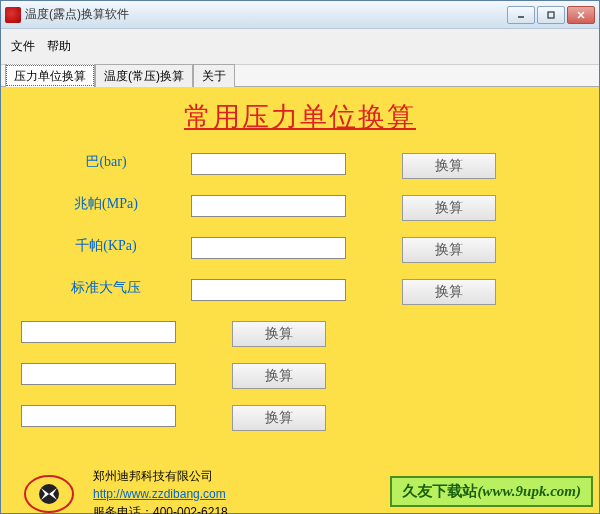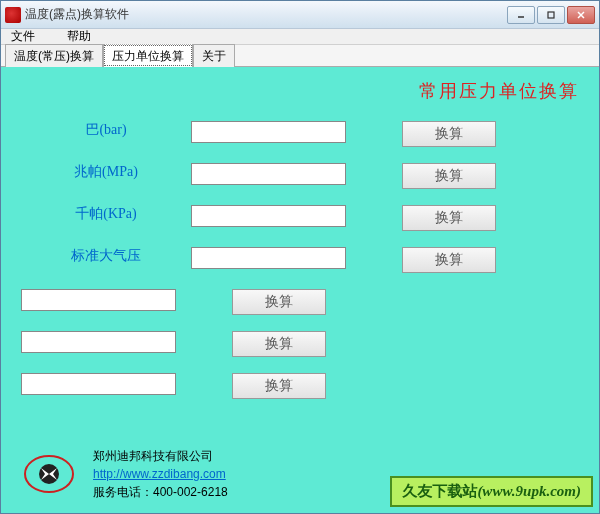--- a/index.html
+++ b/index.html
@@ -1,31 +1,31 @@
 <!DOCTYPE html>
 <html><head>
 <meta charset="utf-8">
 <style>
 * { box-sizing: border-box; margin: 0; padding: 0; }
 body { font-family: "Microsoft YaHei", SimSun, sans-serif; font-size: 12px; background: #fff; }
-.window { width: 600px; height: 514px; background: #5eead4; border: 1px solid #5a7fa0; position: relative; }
+.window { width: 600px; height: 514px; background: #fde047; border: 1px solid #5a7fa0; position: relative; }
 .titlebar { height: 28px; background: linear-gradient(to bottom, #f4f8fc 0%, #e1ebf5 50%, #cfe0ee 100%); border-bottom: 1px solid #b8c8d8; display: flex; align-items: center; padding: 0 4px; }
 .titlebar-icon { width: 16px; height: 16px; margin-right: 4px; background: radial-gradient(circle at 40% 40%, #d33, #a00); border-radius: 2px; }
 .titlebar-text { flex: 1; color: #333; font-size: 12px; }
 .win-btns { display: flex; gap: 2px; }
 .win-btn { width: 28px; height: 18px; border: 1px solid #8aa5bd; background: linear-gradient(to bottom, #f6fafd, #d5e4f0); border-radius: 2px; display: flex; align-items: center; justify-content: center; cursor: pointer; }
 .win-btn.close { background: linear-gradient(to bottom, #e9a5a0, #d06055); border-color: #b05045; }
 .win-btn svg { width: 10px; height: 10px; }
-.menubar { height: 16px; background: #f0f0f0; border-bottom: 1px solid #d0d0d0; display: flex; align-items: center; padding: 0 4px; gap: 20px; }
+.menubar { height: 36px; background: #f0f0f0; border-bottom: 1px solid #d0d0d0; display: flex; align-items: center; padding: 0 4px; gap: 0; }
 .menu-item { padding: 2px 6px; cursor: pointer; font-size: 12px; }
 .tabbar { height: 22px; background: #f5f5f5; display: flex; align-items: flex-end; padding: 0 4px; border-bottom: 1px solid #aaa; }
 .tab { padding: 3px 8px 2px 8px; font-size: 12px; border: 1px solid #aaa; border-bottom: none; background: #f0f0f0; margin-right: 0; cursor: pointer; position: relative; top: 1px; }
 .tab.active { background: #fff; border-bottom: 1px solid #fff; border-style: dotted solid none solid; border-width: 1px; outline: 1px dotted #666; outline-offset: -2px; }
 .content { padding: 8px 20px; height: calc(100% - 70px); position: relative; }
-.page-title { text-align: right; color: #d22; font-size: 18px; font-family: SimSun, serif; margin: 4px 0 18px 0; letter-spacing: 2px; }
+.page-title { text-align: center; color: #d22; font-size: 27px; font-family: SimSun, serif; margin: 4px 0 18px 0; letter-spacing: 2px; text-decoration: underline; }
 .row { display: flex; align-items: flex-start; margin-bottom: 14px; height: 28px; }
 .row-label { width: 170px; text-align: center; color: #0066cc; font-size: 14px; font-family: SimSun, serif; }
 .sup { font-size: 10px; vertical-align: super; }
 .row-input { width: 155px; height: 22px; border: 1px solid #888; padding: 2px 4px; font-size: 12px; }
 .row-btn { width: 94px; height: 26px; margin-left: 56px; background: linear-gradient(to bottom, #f8f8f8, #e2e2e2); border: 1px solid #999; color: #555; font-size: 14px; cursor: pointer; font-family: SimSun, serif; }
 .footer { position: absolute; bottom: 8px; left: 20px; right: 20px; display: flex; align-items: center; }
 .logo { width: 56px; height: 44px; margin-right: 16px; display: flex; align-items: center; justify-content: center; }
 .footer-text { font-size: 12px; line-height: 1.5; }
 .footer-link { color: #0066cc; text-decoration: underline; cursor: pointer; }
 .watermark { position: absolute; bottom: 6px; right: 6px; background: #b8f060; border: 2px solid #4a9020; padding: 4px 10px; font-family: SimSun, serif; font-size: 15px; color: #1a6010; font-weight: bold; }
@@ -57,22 +57,22 @@
         </div>
     </div>
   </div>
 
   <div class="menubar">
     <div class="menu-item">文件</div>
     <div class="menu-item">帮助</div>
   </div>
 
   <div class="tabbar">
+    <div class="tab active">压力单位换算</div>
     <div class="tab">温度(常压)换算</div>
-    <div class="tab active">压力单位换算</div>
     <div class="tab">关于</div>
   </div>
 
   <div class="content">
     <div class="page-title">常用压力单位换算</div>
 
     <div class="row">
       <div class="row-label">巴(bar)</div>
       <input class="row-input" value="" style="">
       <button class="row-btn">换算</button>

